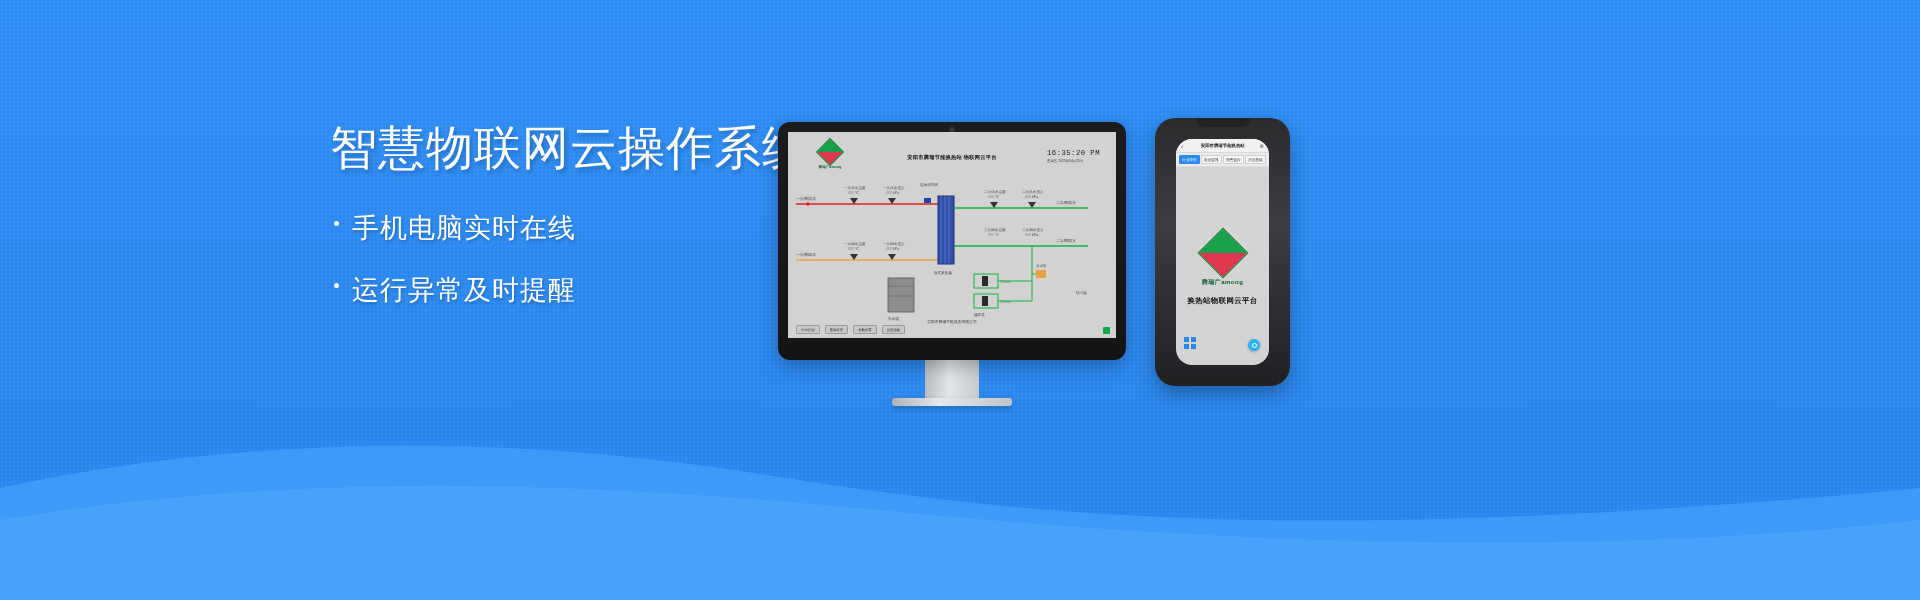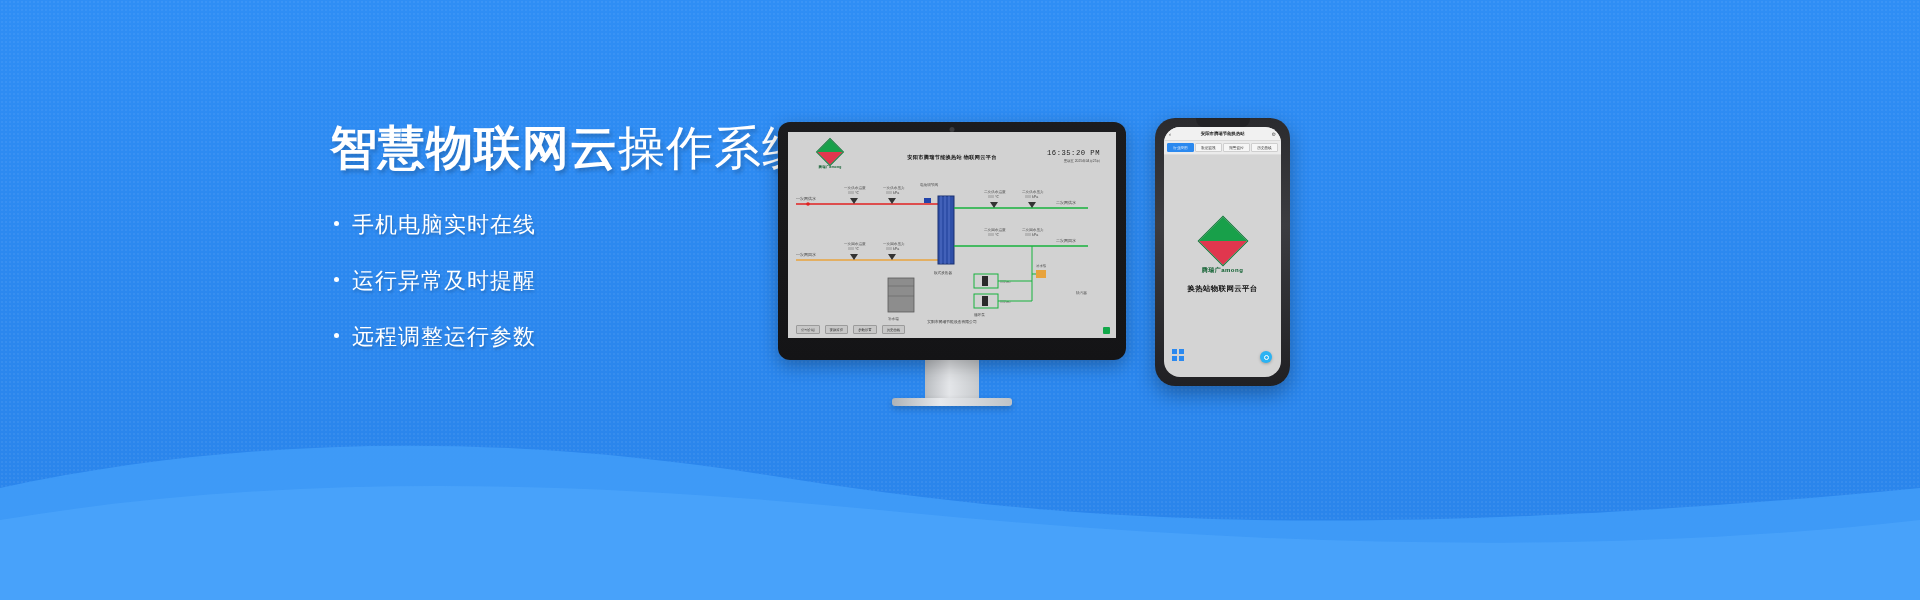--- a/index.html
+++ b/index.html
@@ -21,25 +21,25 @@
     pointer-events:none;
   }
   .waves{position:absolute;left:0;bottom:0;width:1920px;height:230px;}
   
   .copy{position:absolute;left:330px;top:122px;width:620px;}
   .headline{
     color:#ffffff;font-size:47px;line-height:1.1;white-space:nowrap;
     text-shadow:2px 3px 4px rgba(0,0,0,.22);
     letter-spacing:1px;
   }
-  .headline .strong{font-weight:bold;}
+  .headline .strong{font-weight:normal;}
   .headline .light{font-weight:normal;}
   .bullets{margin:0;padding:0;list-style:none;margin-top:36px;}
   .bullets li{
-    position:relative;color:#ffffff;font-size:22px;
+    position:relative;color:#ffffff;font-size:27px;
     padding-left:22px;margin-bottom:26px;letter-spacing:1px;
     text-shadow:1px 2px 3px rgba(0,0,0,.22);
   }
   .bullets li .dot{
     position:absolute;left:4px;top:11px;width:5px;height:5px;border-radius:50%;
     background:#ffffff;
   }
   
   .monitor{position:absolute;left:778px;top:122px;width:348px;height:300px;}
   .mon-body{
@@ -68,40 +68,40 @@
   .diamond{
     width:20px;height:20px;margin:0 auto;transform:rotate(45deg);
     background:linear-gradient(135deg,#18a04a 50%,#e0374e 50%);
     border:1px solid #0f7a38;box-sizing:border-box;
   }
   .scr-logo .lt{display:block;font-size:3.4px;margin-top:3px;color:#0a5d2c;font-weight:bold;letter-spacing:.2px;}
   .scr-title{
     position:absolute;left:0;right:0;top:22px;text-align:center;
     font-size:5.2px;font-weight:bold;color:#111;letter-spacing:.3px;
   }
-  .scr-clock{position:absolute;right:16px;top:17px;text-align:right;}
+  .scr-clock{position:absolute;right:16px;top:17px;text-align:left;}
   .scr-clock .t{font-size:7.2px;color:#1d1d1d;letter-spacing:.5px;font-family:"Liberation Mono",monospace;}
   .scr-clock .d{font-size:3.4px;color:#444;margin-top:2px;}
   .scr-foot{
     position:absolute;left:0;right:0;bottom:14px;text-align:center;
     font-size:3.8px;color:#333;
   }
   .scr-tabs{position:absolute;left:8px;bottom:4px;display:flex;gap:5px;}
   .scr-tabs span{
     font-size:3.4px;padding:1.5px 4px;border:.5px solid #9b9b9b;border-radius:1px;
     background:#c7c7c7;color:#2c2c2c;
   }
   .scr-green-btn{position:absolute;right:6px;bottom:4px;width:7px;height:7px;background:#12a84a;border-radius:1px;}
   .scr-diagram{position:absolute;left:0;top:42px;right:0;bottom:20px;}
   
   .phone{position:absolute;left:1155px;top:118px;width:135px;height:268px;}
   .ph-body{
     position:relative;width:135px;height:268px;border-radius:20px;
     background:linear-gradient(180deg,#2b2b2e,#3c3c40 40%,#202023);
-    padding:9px;box-sizing:border-box;
+    padding:21px;box-sizing:border-box;
     box-shadow:0 8px 20px rgba(0,0,0,.3);
   }
   .ph-screen{
     position:relative;width:100%;height:100%;border-radius:16px;overflow:hidden;
     background:#d4d4d4;
   }
   .ph-notch{
     position:absolute;left:50%;top:0;transform:translateX(-50%);
     width:54px;height:9px;background:#232326;border-radius:0 0 8px 8px;z-index:5;
   }
@@ -153,24 +153,20 @@
     </div>
     <ul class="bullets">
       <li>
         <span class="dot"></span>
         <span>手机电脑实时在线</span>
       </li>
       <li>
         <span class="dot"></span>
         <span>运行异常及时提醒</span>
       </li>
-      <li>
-        <span class="dot"></span>
-        <span>远程调整运行参数</span>
-      </li>
     </ul>
   </div>
 
   <div class="monitor">
     <div class="mon-body">
       <div class="mon-cam"></div>
       <div class="mon-screen">
 
         <div class="scr-logo">
           <div class="diamond"></div>

